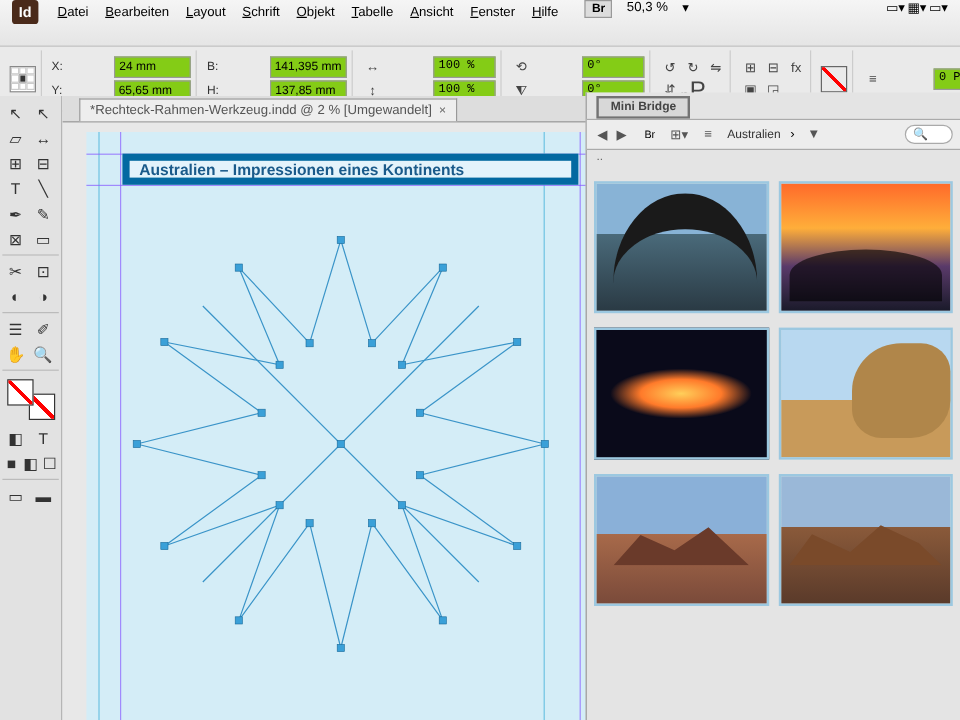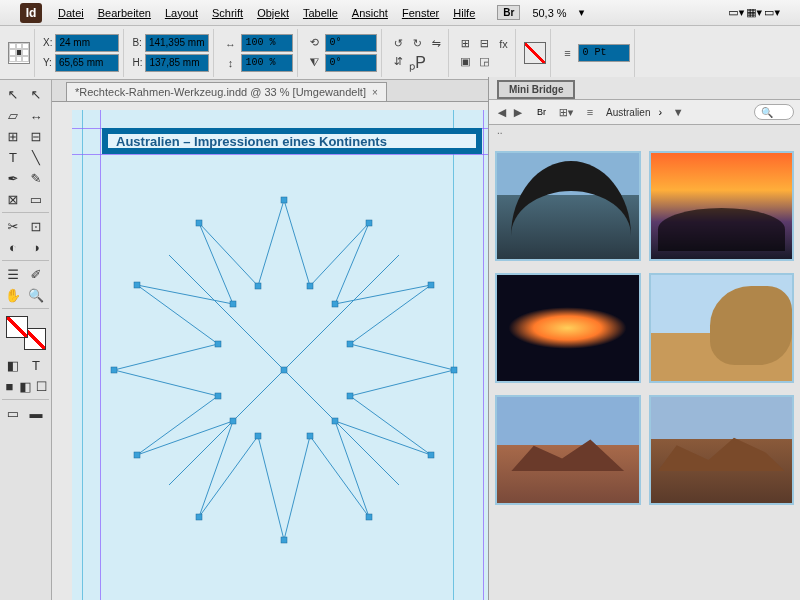--- a/index.html
+++ b/index.html
@@ -1,32 +1,32 @@
 <!DOCTYPE html>
 <html><head>
 <meta charset="utf-8">
 <style>
 * { margin: 0; padding: 0; box-sizing: border-box; font-family: "Segoe UI", Tahoma, sans-serif; font-size: 11px; }
 body { background: #e8e8e8; width: 800px; height: 600px; overflow: hidden; position: relative; }
 
 
-.menubar { height: 26px; background: linear-gradient(#f5f5f5,#e5e5e5); display: flex; align-items: center; padding: 0 20px; border-bottom: 1px solid #bbb; gap: 2px; }
+.menubar { height: 39px; background: linear-gradient(#f5f5f5,#e5e5e5); display: flex; align-items: flex-start; padding: 0 10px; border-bottom: 1px solid #bbb; gap: 2px; }
 .menubar .logo { width: 22px; height: 20px; background: #4a2a1a; color: #fff; display: flex; align-items: center; justify-content: center; font-weight: bold; border-radius: 3px; margin-right: 8px; font-size: 12px; }
-.menubar .mitem { padding: 4px 6px; cursor: default; text-decoration: underline; }
+.menubar .mitem { padding: 4px 6px; cursor: default; }
 .menubar .mitem u { text-decoration: underline; }
 .menubar .sep { flex: 1; }
 .menubar .br-btn { background: #ddd; border: 1px solid #999; padding: 1px 5px; font-size: 10px; font-weight: bold; }
 .menubar .zoom { margin: 0 10px; }
 
 
 .controlbar { height: 54px; background: #eaeaea; border-bottom: 1px solid #aaa; display: flex; align-items: center; padding: 2px 4px; gap: 4px; }
 .controlbar .grp { display: flex; flex-direction: column; gap: 2px; padding: 0 4px; border-right: 1px solid #ccc; height: 48px; justify-content: center; }
 .controlbar .row { display: flex; align-items: center; gap: 3px; }
 .controlbar .lbl { font-size: 10px; color: #333; }
-.controlbar input { width: 64px; height: 18px; border: 1px solid #999; background: #0369a1; font-size: 10px; padding: 0 3px; }
+.controlbar input { width: 64px; height: 18px; border: 1px solid #999; background: #84cc16; font-size: 10px; padding: 0 3px; margin-left: 40px; }
 .controlbar input.narrow { width: 52px; font-family: Liberation Mono, monospace; }
 .controlbar .icn { width: 16px; height: 16px; display: flex; align-items: center; justify-content: center; color: #444; }
 .controlbar .refpt { width: 22px; height: 22px; display: grid; grid-template-columns: repeat(3,1fr); grid-template-rows: repeat(3,1fr); border: 1px solid #888; background: #fff; }
 .controlbar .refpt div { border: 1px solid #ccc; }
 .controlbar .refpt div.sel { background: #333; }
 .controlbar .swatch { width: 22px; height: 22px; border: 1px solid #666; position: relative; }
 .controlbar .swatch::after { content: ""; position: absolute; left: 0; top: 0; right: 0; bottom: 0; background: linear-gradient(45deg, transparent 45%, red 45%, red 55%, transparent 55%); }
 
 
 .workspace { position: absolute; top: 80px; left: 0; right: 0; bottom: 0; display: flex; }
@@ -162,21 +162,21 @@
       </div>
   </div>
   <div class="grp">
     <div class="row">
       <span class="icn">↺</span>
       <span class="icn">↻</span>
       <span class="icn">⇋</span>
     </div>
     <div class="row">
       <span class="icn">⇵</span>
-      <span class="icn" style="font-size:16px">ₚP</span>
+      <span class="icn" style="font-size:20px">ₚP</span>
     </div>
   </div>
   <div class="grp">
     <div class="row">
       <span class="icn">⊞</span>
       <span class="icn">⊟</span>
       <span class="icn">fx</span>
     </div>
     <div class="row">
       <span class="icn">▣</span>
@@ -260,21 +260,21 @@
     <div class="sep"></div>
     <div class="trow">
         <div class="tool">▭</div>
         <div class="tool">▬</div>
       </div>
   </div>
 
   <div class="canvas-area">
     <div class="doctab-bar">
       <div class="doctab">
-        <span>*Rechteck-Rahmen-Werkzeug.indd @ 33 % [Umgewandelt]</span>
+        <span>*Rechteck-Rahmen-Werkzeug.indd @ 2 % [Umgewandelt]</span>
         <span class="x">×</span>
       </div>
     </div>
     <div class="page">
       <div class="guide-v" style="left:28px"></div>
       <div class="guide-v" style="right:28px"></div>
       <div class="col-guide" style="left:10px"></div>
       <div class="col-guide" style="right:58px"></div>
       <div class="guide-h" style="top:18px"></div>
       <div class="guide-h" style="top:44px"></div>

